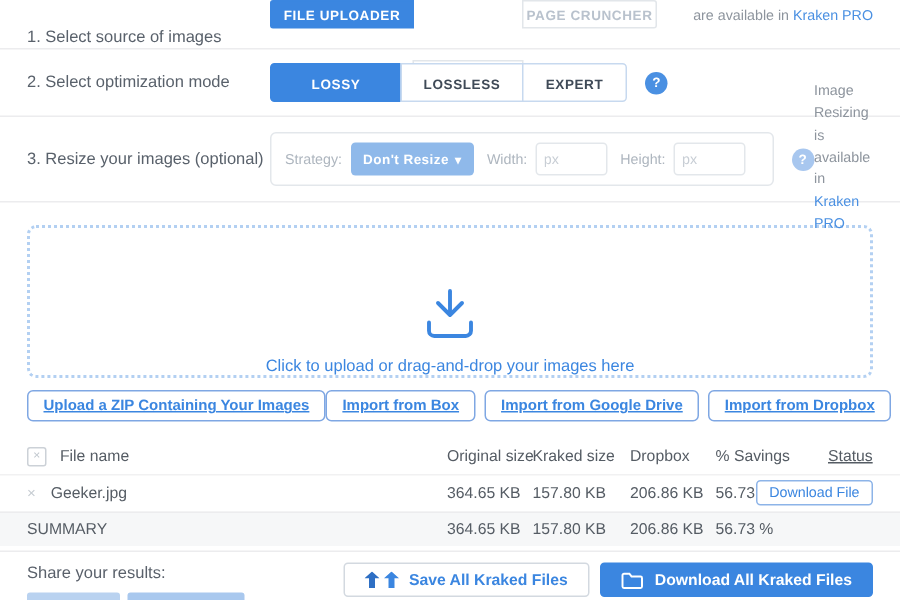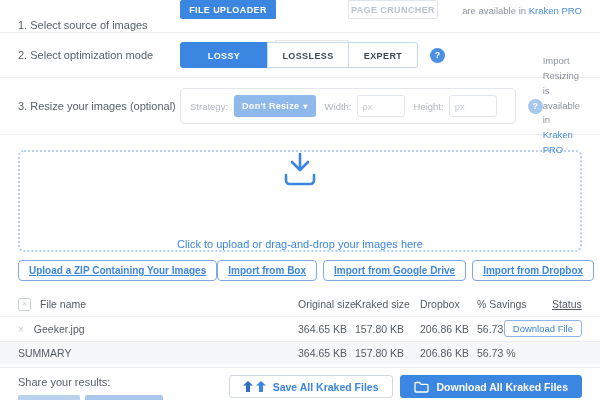--- a/index.html
+++ b/index.html
@@ -36,21 +36,21 @@
               padding:0 9px;height:36px;box-sizing:border-box;font-size:9.5px;color:#aeb6bf;justify-content:flex-end;}
   .dd{background:#8fb9ea;color:#fff;font-weight:bold;font-size:9px;letter-spacing:.3px;height:22px;line-height:22px;
       border-radius:3px;padding:0 8px;margin:0 9px 0 6px;cursor:pointer;white-space:nowrap;}
   .dd .caret{font-size:8px;margin-left:4px;}
   .dim-input{width:36px;height:20px;border:1px solid #e3e7eb;border-radius:3px;margin:0 9px 0 5px;
              font-size:9.5px;padding:0 5px;color:#8d949d;font-family:"Liberation Sans",sans-serif;}
   .dim-input::placeholder{color:#c8ced5;}
   .note3{margin-left:auto;width:118px;font-size:9.5px;color:#8d949d;line-height:1.55;}
   
   .dropzone{margin:15px 18px 8px;height:98px;border:2px dotted #b3d0f2;border-radius:6px;
-            display:flex;flex-direction:column;align-items:center;justify-content:space-between;gap:10px;cursor:pointer;}
+            display:flex;flex-direction:column;align-items:center;justify-content:flex-end;gap:10px;cursor:pointer;}
   .dz-text{color:#3b86e0;font-size:11px;}
   
   .import-row{display:flex;padding:0 18px;margin-top:6px;}
   .btn-outline{font-size:10px;font-weight:bold;color:#3b86e0;background:#fff;border:1px solid #7fa7e3;
                border-radius:4px;height:21px;line-height:19px;padding:0 10px;cursor:pointer;box-sizing:border-box;white-space:nowrap;text-decoration:underline;}
   .import-row .spacer{flex:1;}
   .import-row .btn-outline+.btn-outline{margin-left:6px;}
   
   .table{margin-top:11px;font-size:10.5px;color:#555c64;}
   .trow{display:flex;align-items:center;padding:0 18px;position:relative;white-space:nowrap;}
@@ -107,21 +107,21 @@
   <div class="resize-box">
     <span>Strategy:</span>
     <span class="dd"><span>Don't Resize</span><span class="caret">▾</span></span>
     <span>Width:</span>
     <input class="dim-input" placeholder="px" style="">
     <span>Height:</span>
     <input class="dim-input" placeholder="px" style="">
   </div>
   <div class="help light">?</div>
   <div class="note3">
-    <span>Import Resizing is available in</span><br>
+    <span>Image Resizing is available in</span><br>
     <span class="link">Kraken PRO</span>
   </div>
 </div>
 
 <div class="dropzone">
   <svg width="46" height="36" viewBox="0 0 46 36">
     <g fill="none" stroke="#3b86e0" stroke-width="2.6" stroke-linecap="round" stroke-linejoin="round">
       <line x1="23" y1="2" x2="23" y2="17"></line>
       <polyline points="15,10 23,18 31,10"></polyline>
       <path d="M9,23 v5.5 a3.5,3.5 0 0 0 3.5,3.5 h21 a3.5,3.5 0 0 0 3.5,-3.5 v-5.5"></path>

